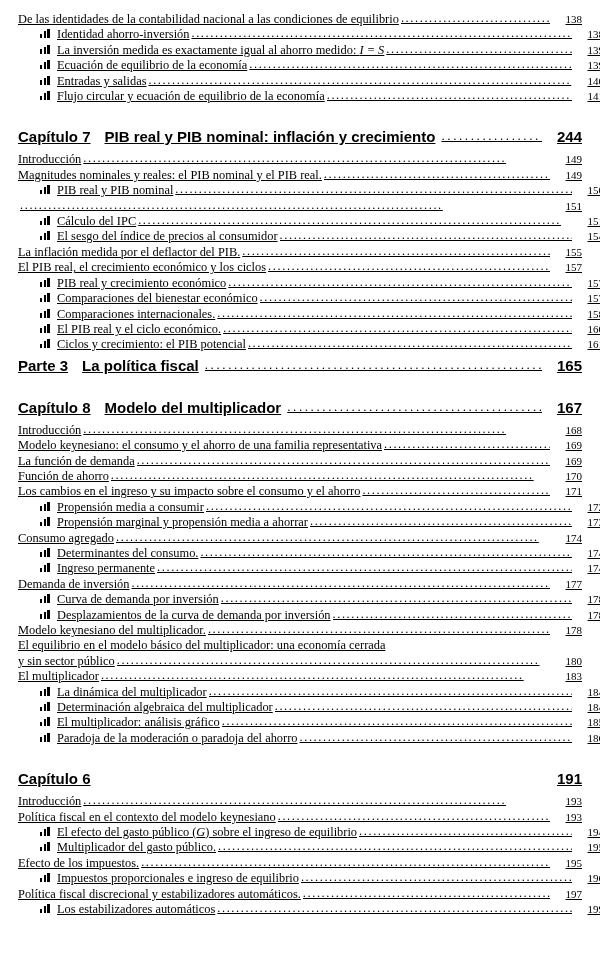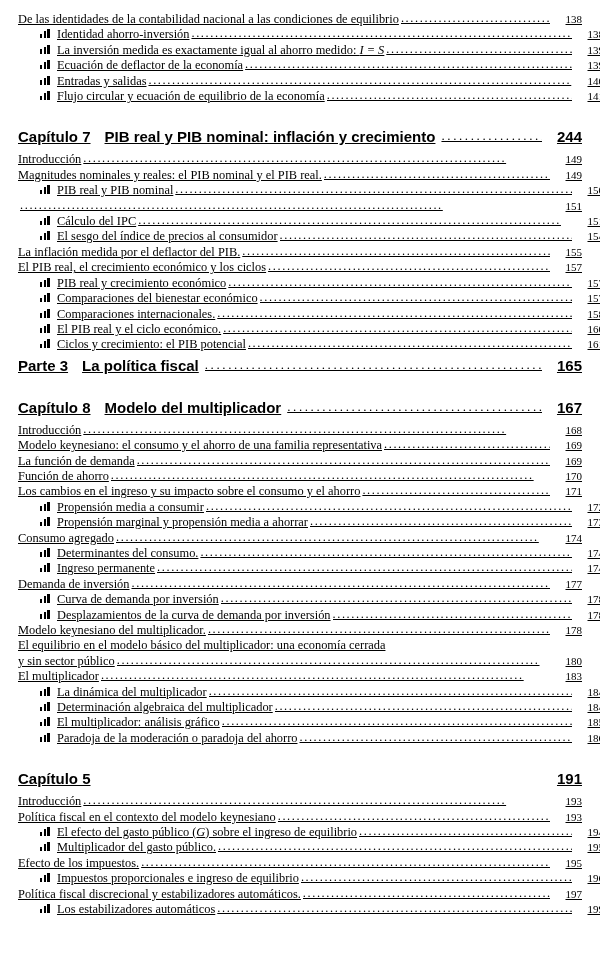--- a/index.html
+++ b/index.html
@@ -145,21 +145,21 @@
           <span class="label">La inversión medida es exactamente igual al ahorro medido: <span class="italic">I = S</span></span>
           <span class="leader">..........................................................................................</span>
           <span class="page">139</span>
         </div>
         <div class="row entry lvl1">
           <span class="baricon">
             <i></i>
             <i></i>
             <i></i>
           </span>
-          <span class="label">Ecuación de deflactor de la economía</span>
+          <span class="label">Ecuación de equilibrio de la economía</span>
           <span class="leader">..........................................................................................</span>
           <span class="page">139</span>
         </div>
         <div class="row entry lvl1">
           <span class="baricon">
             <i></i>
             <i></i>
             <i></i>
           </span>
           <span class="label">Entradas y salidas</span>
@@ -453,21 +453,21 @@
             <i></i>
             <i></i>
             <i></i>
           </span>
           <span class="label">Paradoja de la moderación o paradoja del ahorro</span>
           <span class="leader">..........................................................................................</span>
           <span class="page">186</span>
         </div>
       </div>
       <div class="row head sp-chap-before sp-chap-after">
-        <span class="num">Capítulo 5</span>
+        <span class="num">Capítulo 6</span>
         <span class="gap"></span>
         <span class="leader"></span>
         <span class="page">191</span>
       </div>
       <div class="sp-block-after">
         <div class="row entry lvl0">
           <span class="label">Introducción</span>
           <span class="leader">..........................................................................................</span>
           <span class="page">193</span>
         </div>

